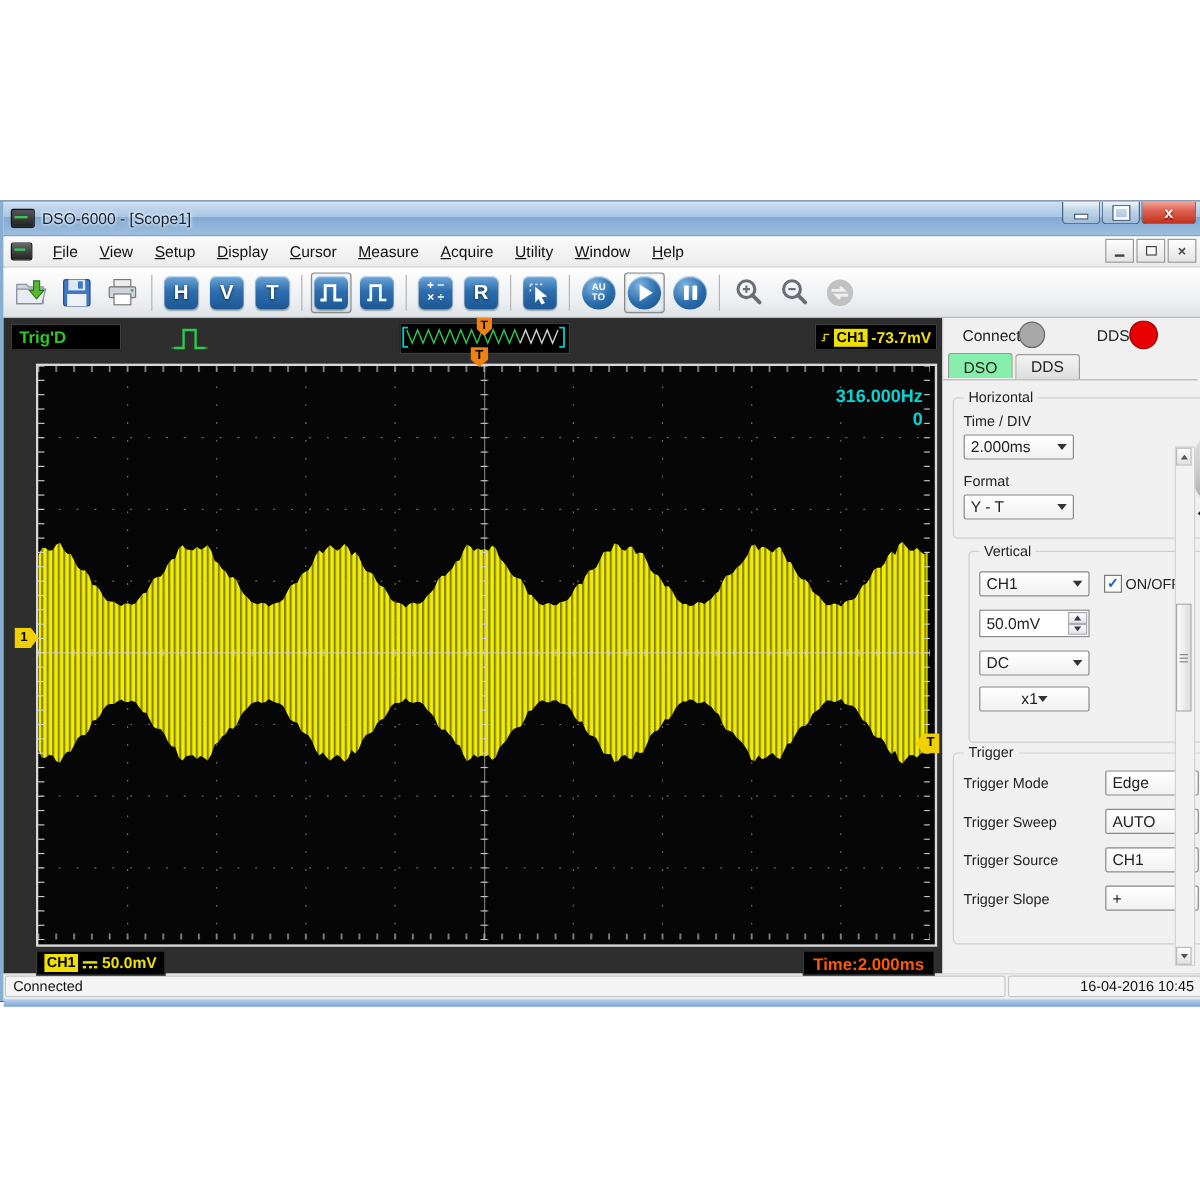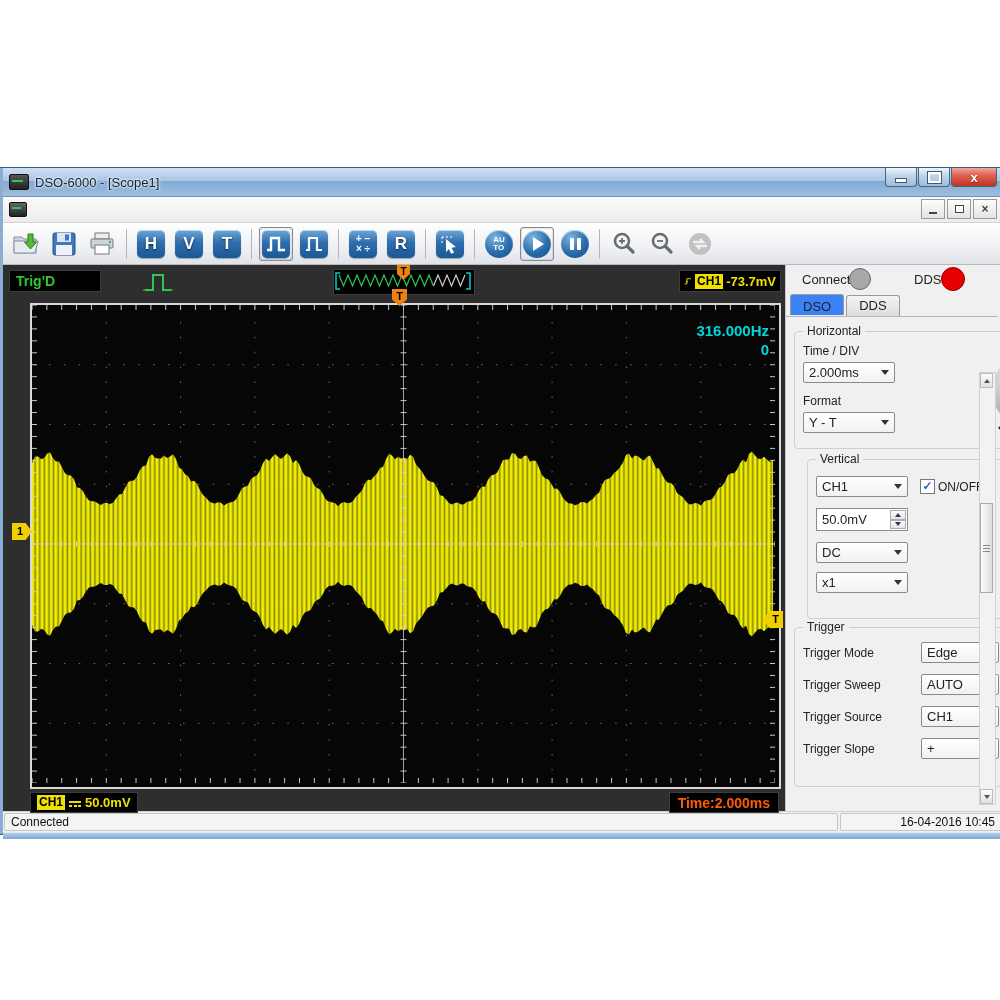--- a/index.html
+++ b/index.html
@@ -88,21 +88,21 @@
   #connect-row .lbl{position:absolute;top:7px;font-size:13px;}
   #connect-label{left:16px;}
   #dds-label{left:128px;}
   .ind{position:absolute;border-radius:50%;}
   #connect-ind{left:63px;top:3px;width:20px;height:20px;background:#a8a8a8;border:1px solid #666;}
   #dds-ind{left:155px;top:2px;width:22px;height:22px;background:#e80000;border:1px solid #900;}
   
   #tabs{position:absolute;left:4px;top:30px;height:21px;display:flex;}
   .tab{padding:2px 12px;font-size:13px;border:1px solid #9a9a9a;border-bottom:none;border-radius:3px 3px 0 0;
        background:linear-gradient(#f4f4f4,#dddddd);margin-right:2px;}
-  .tab.active{background:#3b82f6;position:relative;top:-1px;padding-top:4px;z-index:2;}
+  .tab.active{background:#86efac;position:relative;top:-1px;padding-top:4px;z-index:2;}
   #panel-body{position:absolute;left:0;top:51px;right:0;bottom:0;border-top:1px solid #b5b5b5;background:#f0f0f0;}
   .group{position:absolute;left:8px;width:172px;border:1px solid #cfcfcf;border-radius:4px;padding-left:40px;}
   .group-title{position:absolute;top:-8px;left:8px;background:#f0f0f0;padding:0 4px;font-size:12px;}
   #grp-h{top:14px;height:116px;}
   #grp-v{top:142px;height:158px;margin-left:13px;}
   #grp-t{top:310px;height:158px;}
   .fldlabel{position:absolute;left:8px;font-size:12px;}
   .combo{position:absolute;left:8px;width:92px;height:21px;border:1px solid #8a8a8a;border-radius:2px;
          background:linear-gradient(#ffffff,#f1f1f1);display:flex;align-items:center;justify-content:space-between;
          padding:0 5px;box-sizing:border-box;font-size:13px;}
@@ -161,20 +161,32 @@
           <div class="glyph-max"></div>
         </div>
       <div class="wbtn close">
           <div class="glyph-x">x</div>
         </div>
     </div>
   </div>
 
   <div id="menubar">
     <div id="menu-icon"></div>
+    <div id="menu-items" style="display:flex;">
+        <div class="menu-item"><u>F</u>ile</div>
+        <div class="menu-item"><u>V</u>iew</div>
+        <div class="menu-item"><u>S</u>etup</div>
+        <div class="menu-item"><u>D</u>isplay</div>
+        <div class="menu-item"><u>C</u>ursor</div>
+        <div class="menu-item"><u>M</u>easure</div>
+        <div class="menu-item"><u>A</u>cquire</div>
+        <div class="menu-item"><u>U</u>tility</div>
+        <div class="menu-item"><u>W</u>indow</div>
+        <div class="menu-item"><u>H</u>elp</div>
+      </div>
     <div class="mdibtns">
       <div class="mdibtn">
           <div class="mg-min"></div>
         </div>
       <div class="mdibtn">
           <div class="mg-res"></div>
         </div>
       <div class="mdibtn">
           <div class="mg-x">×</div>
         </div>
@@ -726,21 +738,21 @@
             <span>50.0mV</span>
             <span class="spinbtns">
                 <b class="up"></b>
                 <b class="dn"></b>
               </span>
           </div>
           <div class="combo" style="top:82px;">
             <span>DC</span>
               <span class="arr"></span>
           </div>
-          <div class="combo" style="top:112px;">
+          <div class="combo" style="top:112px;justify-content:center;">
             <span>x1</span>
               <span class="arr"></span>
           </div>
           <div class="knob" id="knob-v" style="right:-58px;top:44px;">
             <div class="knob-face">
                 <div class="rot">
                   <div class="ptr"></div>
                 </div>
               </div>
           </div>

